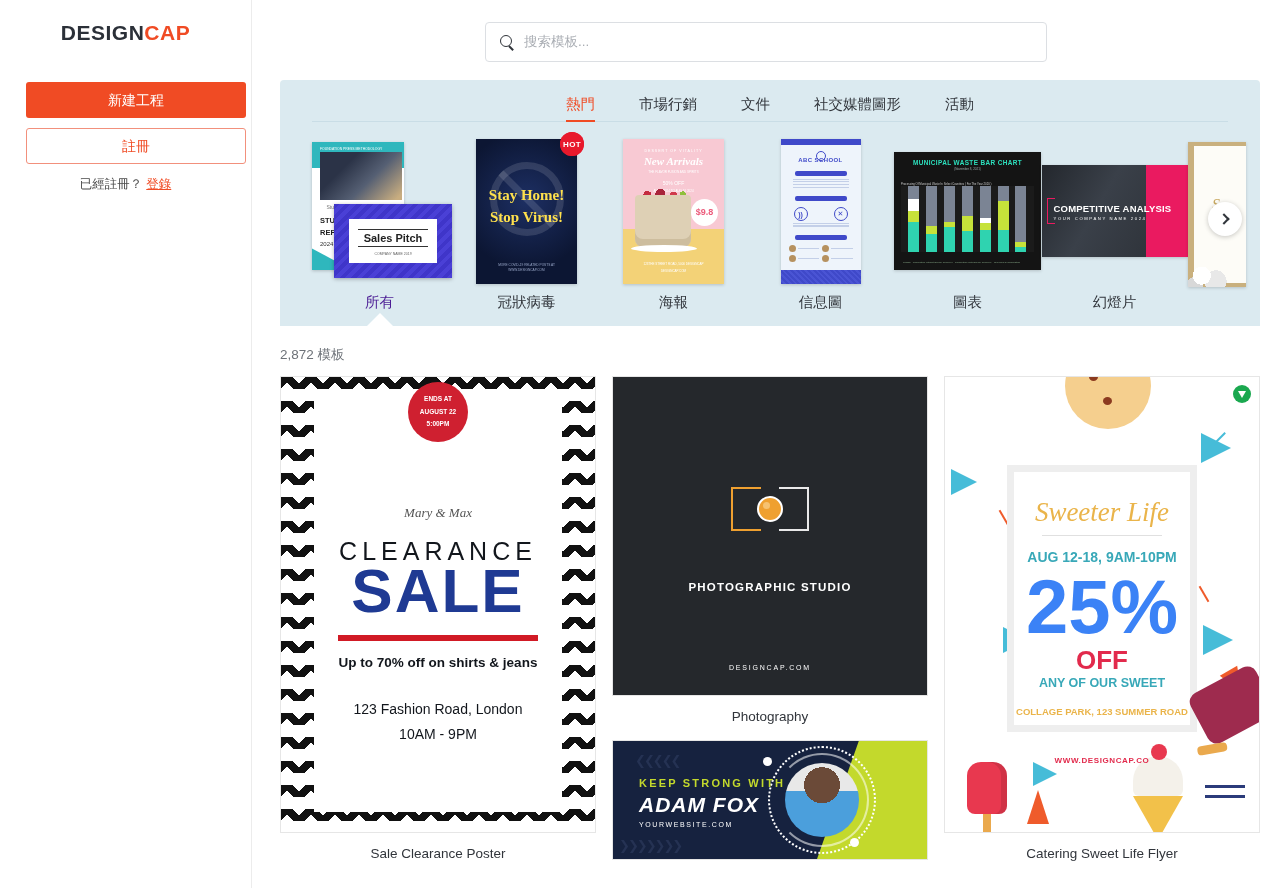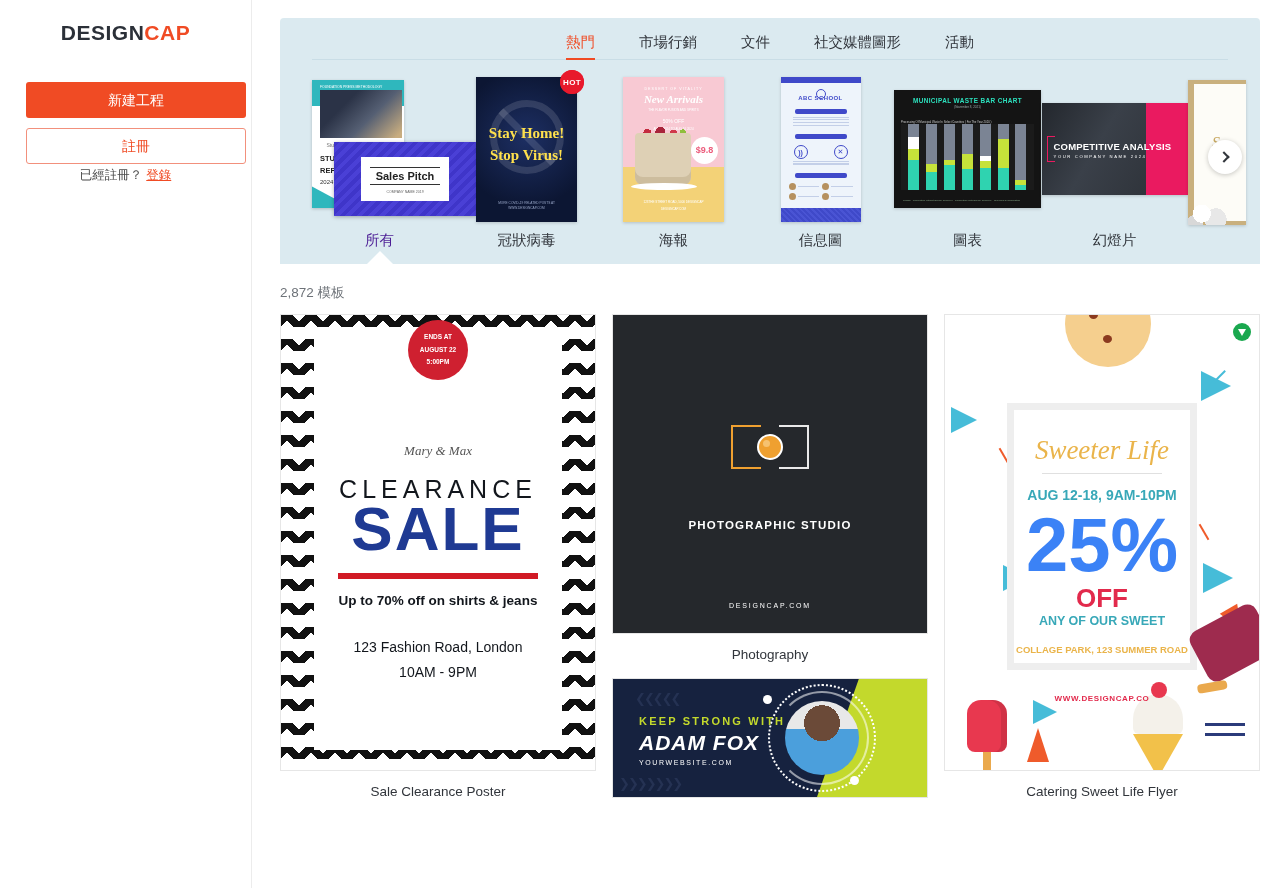--- a/index.html
+++ b/index.html
@@ -25,21 +25,21 @@
     background: #f04b24; color: #fff; border: none; border-radius: 3px;
     font-size: 14px; line-height: 36px; text-align: center; cursor: pointer;
     font-family: inherit;
   }
   .btn-signup {
     display: block; width: 220px; height: 36px; margin: 10px auto 0;
     background: #fff; color: #f04b24; border: 1px solid #f2907c; border-radius: 3px;
     font-size: 14px; line-height: 34px; text-align: center; cursor: pointer;
     font-family: inherit;
   }
-  .have-account { text-align: center; font-size: 12.5px; color: #4a4a4a; margin-top: 3px; }
+  .have-account { text-align: center; font-size: 12.5px; color: #4a4a4a; margin-top: 12px; }
   .have-account a { color: #f04b24; text-decoration: underline; margin-left: 4px; }
 
   
   .main { flex: 1; height: 888px; position: relative; overflow: hidden; }
 
   .searchbar-wrap { display: flex; justify-content: center; padding-top: 22px; }
   .searchbar {
     width: 562px; height: 40px; border: 1px solid #dcdfe3; border-radius: 4px;
     display: flex; align-items: center; padding: 0 14px; background: #fff;
   }
@@ -91,21 +91,21 @@
   .t-all { width: 148px; height: 146px; position: relative; }
   .t-all .doc { position:absolute; left: 6px; top: 4px; width: 92px; height: 128px;
      background:#fff; overflow:hidden; box-shadow:0 1px 3px rgba(0,0,0,.2); }
   .t-all .doc .teal { position:absolute; left:0; top:0; width:100%; height:26px; background:#2fb7bd; }
   .t-all .doc .photo { position:absolute; left:8px; top:10px; width:82px; height:48px;
      background: linear-gradient(135deg,#2b3347 30%,#555f73 60%,#c8ad80 95%); }
   .t-all .doc .tl { position:absolute; left:8px; font-size:7.5px; font-weight:bold; color:#222; }
   .t-all .doc .sub { position:absolute; left:8px; font-size:5px; color:#777; }
   .t-all .doc .tealcorner { position:absolute; left:0; bottom:0; width:40px; height:36px;
      background:#2fb7bd; clip-path: polygon(0 100%,0 40%,100% 100%); }
-  .t-all .card2 { position:absolute; left: 28px; top: 66px; width: 142px; height: 74px;
+  .t-all .card2 { position:absolute; left: 28px; top: 66px; width: 118px; height: 74px;
      background: repeating-linear-gradient(135deg,#3f35c9 0 4px,#4a40d6 4px 8px);
      box-shadow: 0 1px 4px rgba(0,0,0,.3); display:flex; align-items:center; justify-content:center;}
   .t-all .card2 .inner { width: 88px; height: 44px; background:#fff; display:flex;
      flex-direction:column; align-items:center; justify-content:center; }
   .t-all .card2 .inner b { font-size: 11px; color:#222; }
   .t-all .card2 .inner i { font-size: 3.5px; color:#666; font-style:normal; margin-top:3px;}
   .t-all .card2 .inner .rule { width:70px; height:1px; background:#333; margin:2px 0; position:relative;}
 
   .t-virus { width: 101px; height: 145px; background: radial-gradient(circle at 50% 42%, #1d2f63 0%, #0c1633 70%); position: relative; }
   .t-virus .ring { position:absolute; left:50%; top:42%; transform:translate(-50%,-50%);
@@ -315,20 +315,26 @@
     </div>
     <button class="btn-new">新建工程</button>
     <button class="btn-signup">註冊</button>
     <div class="have-account">
       <span>已經註冊？</span><a href="#">登錄</a>
     </div>
   </aside>
 
   <main class="main">
 
+    <div class="searchbar-wrap">
+      <div class="searchbar">
+        <span class="mag"></span>
+        <span class="ph">搜索模板...</span>
+      </div>
+    </div>
 
     <section class="panel">
 
       <nav class="tabs">
         <div class="tab active">熱門</div>
         <div class="tab">市場行銷</div>
         <div class="tab">文件</div>
         <div class="tab">社交媒體圖形</div>
         <div class="tab">活動</div>
       </nav>

